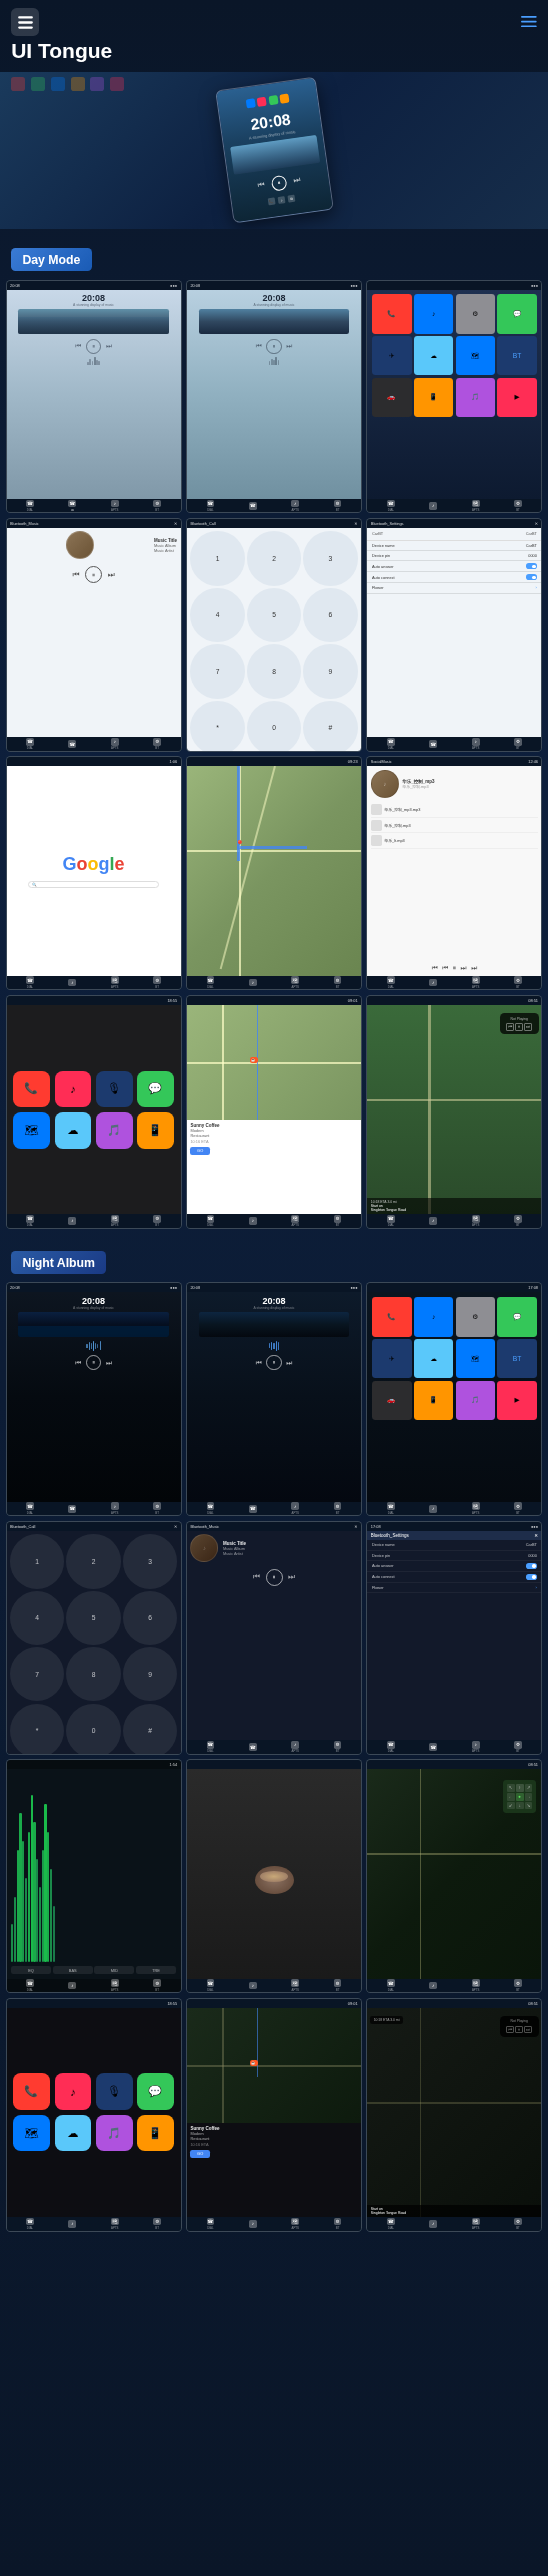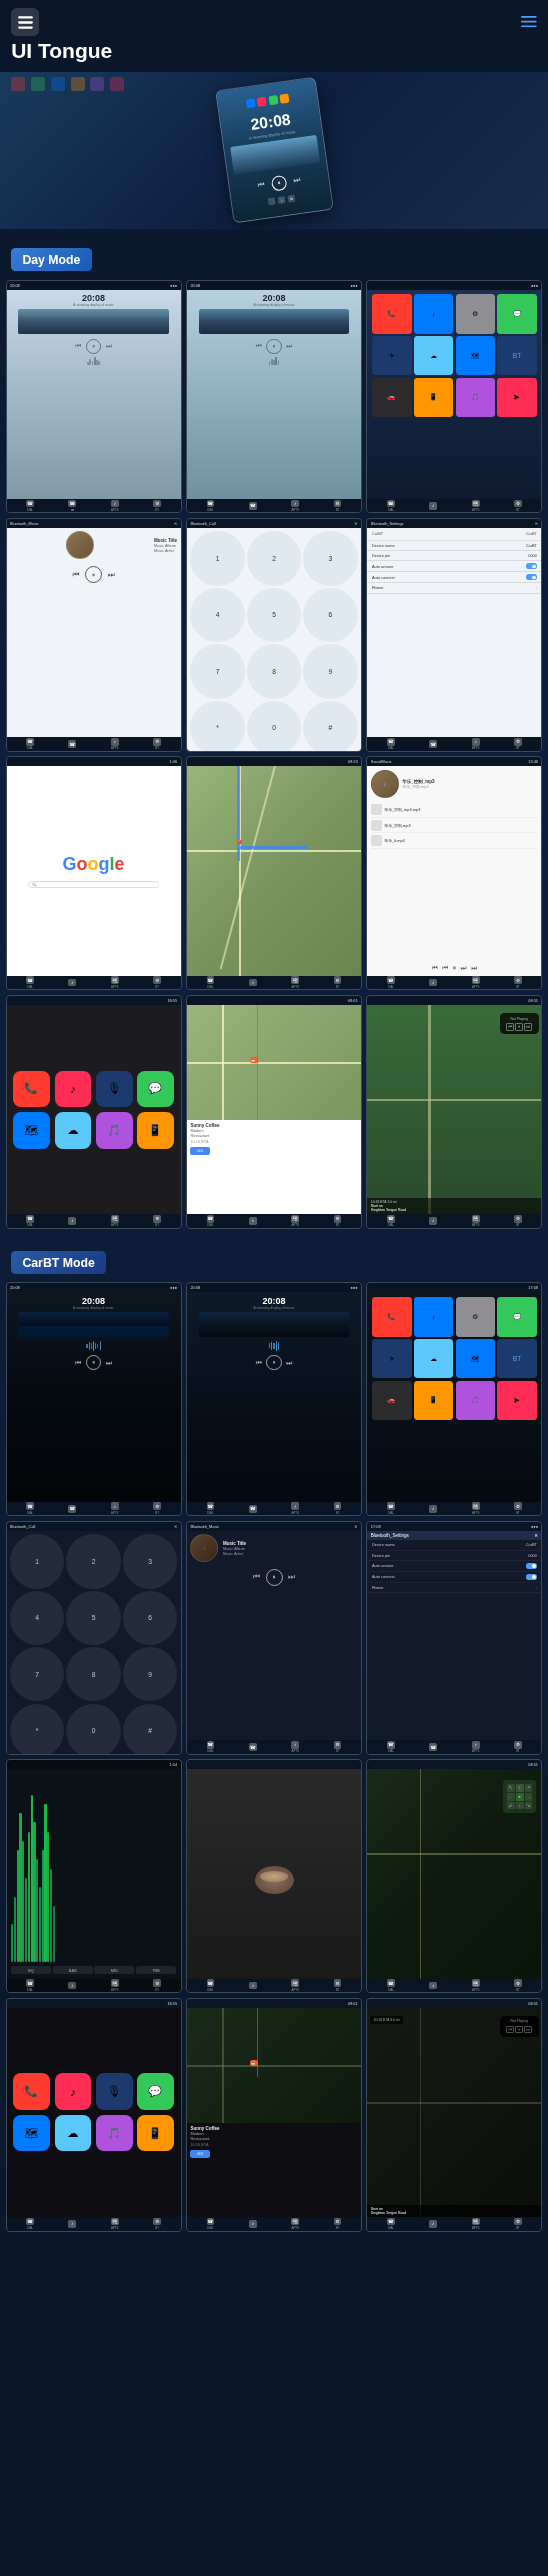--- a/index.html
+++ b/index.html
@@ -904,21 +904,21 @@
               <div class="nav-label">BT</div>
             </div>
         </div>
       </div>
     </div>
 
   </div>
 </div>
 
 <div class="mode-section">
-  <div class="section-label night">CarBT Mode</div>
+  <div class="section-label night">Night Album</div>
 
   <div class="screenshot-grid">
 
     <div class="screenshot-item screen-frame">
       <div class="screen-sim">
         <div class="status-bar">
           <span>20:08</span>
             <span>●●●</span>
         </div>
         <div style="flex:1;background:linear-gradient(180deg,#0d1520,#050a10,#020508);display:flex;flex-direction:column;align-items:center;padding:3.4px;">

